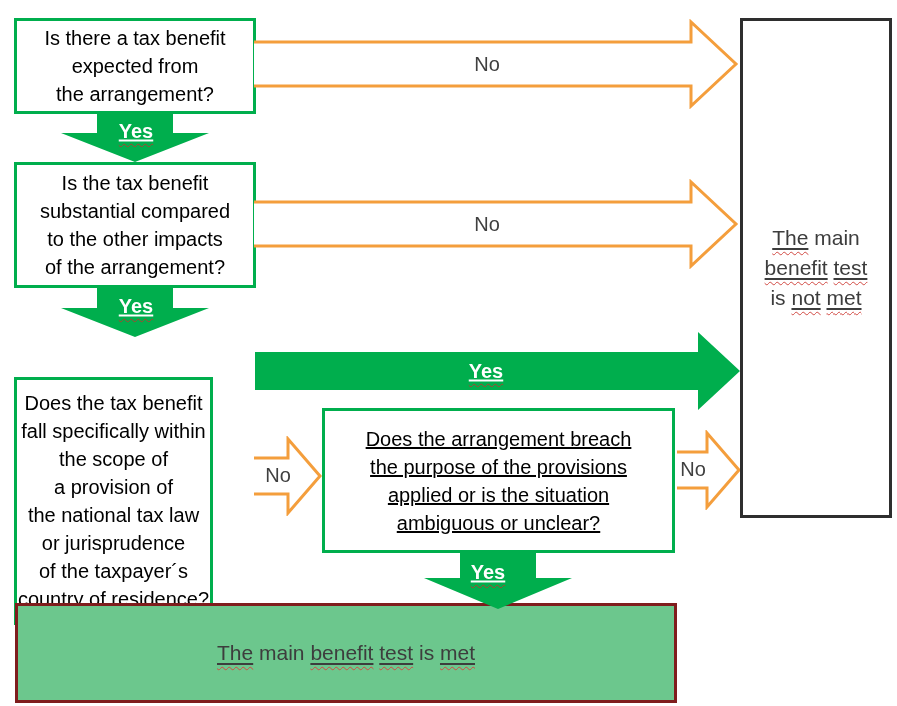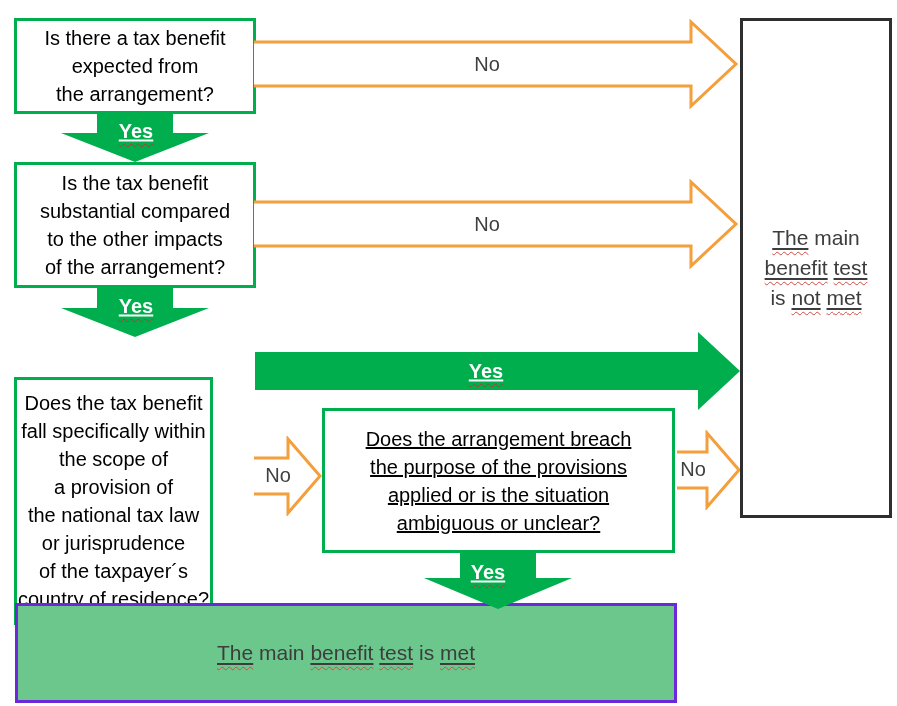--- a/index.html
+++ b/index.html
@@ -10,21 +10,21 @@
   .qbox{
     position:absolute;box-sizing:border-box;background:#ffffff;
     border:3px solid #00AE4D;display:flex;align-items:center;justify-content:center;
     text-align:center;white-space:pre-line;font-size:20px;line-height:28px;color:#000000;
   }
   .result-box{
     position:absolute;box-sizing:border-box;display:flex;align-items:center;justify-content:center;
     text-align:center;white-space:pre-line;font-size:21px;line-height:30px;color:#3d3d3d;
   }
   .not-met{background:#ffffff;border:3px solid #2e2e2e;}
-  .met{background:#6CC78D;border:3px solid #6d28d9;}
+  .met{background:#6CC78D;border:3px solid #7f1d1d;}
   .arrow{position:absolute;display:block;}
   .flow-label{
     position:absolute;transform:translate(-50%,-50%);
     font-size:20px;white-space:nowrap;z-index:5;
   }
   .no-label{color:#404040;}
   .yes-label{
     color:#ffffff;font-weight:bold;
     text-decoration:underline;text-decoration-thickness:2px;text-underline-offset:2px;
   }

